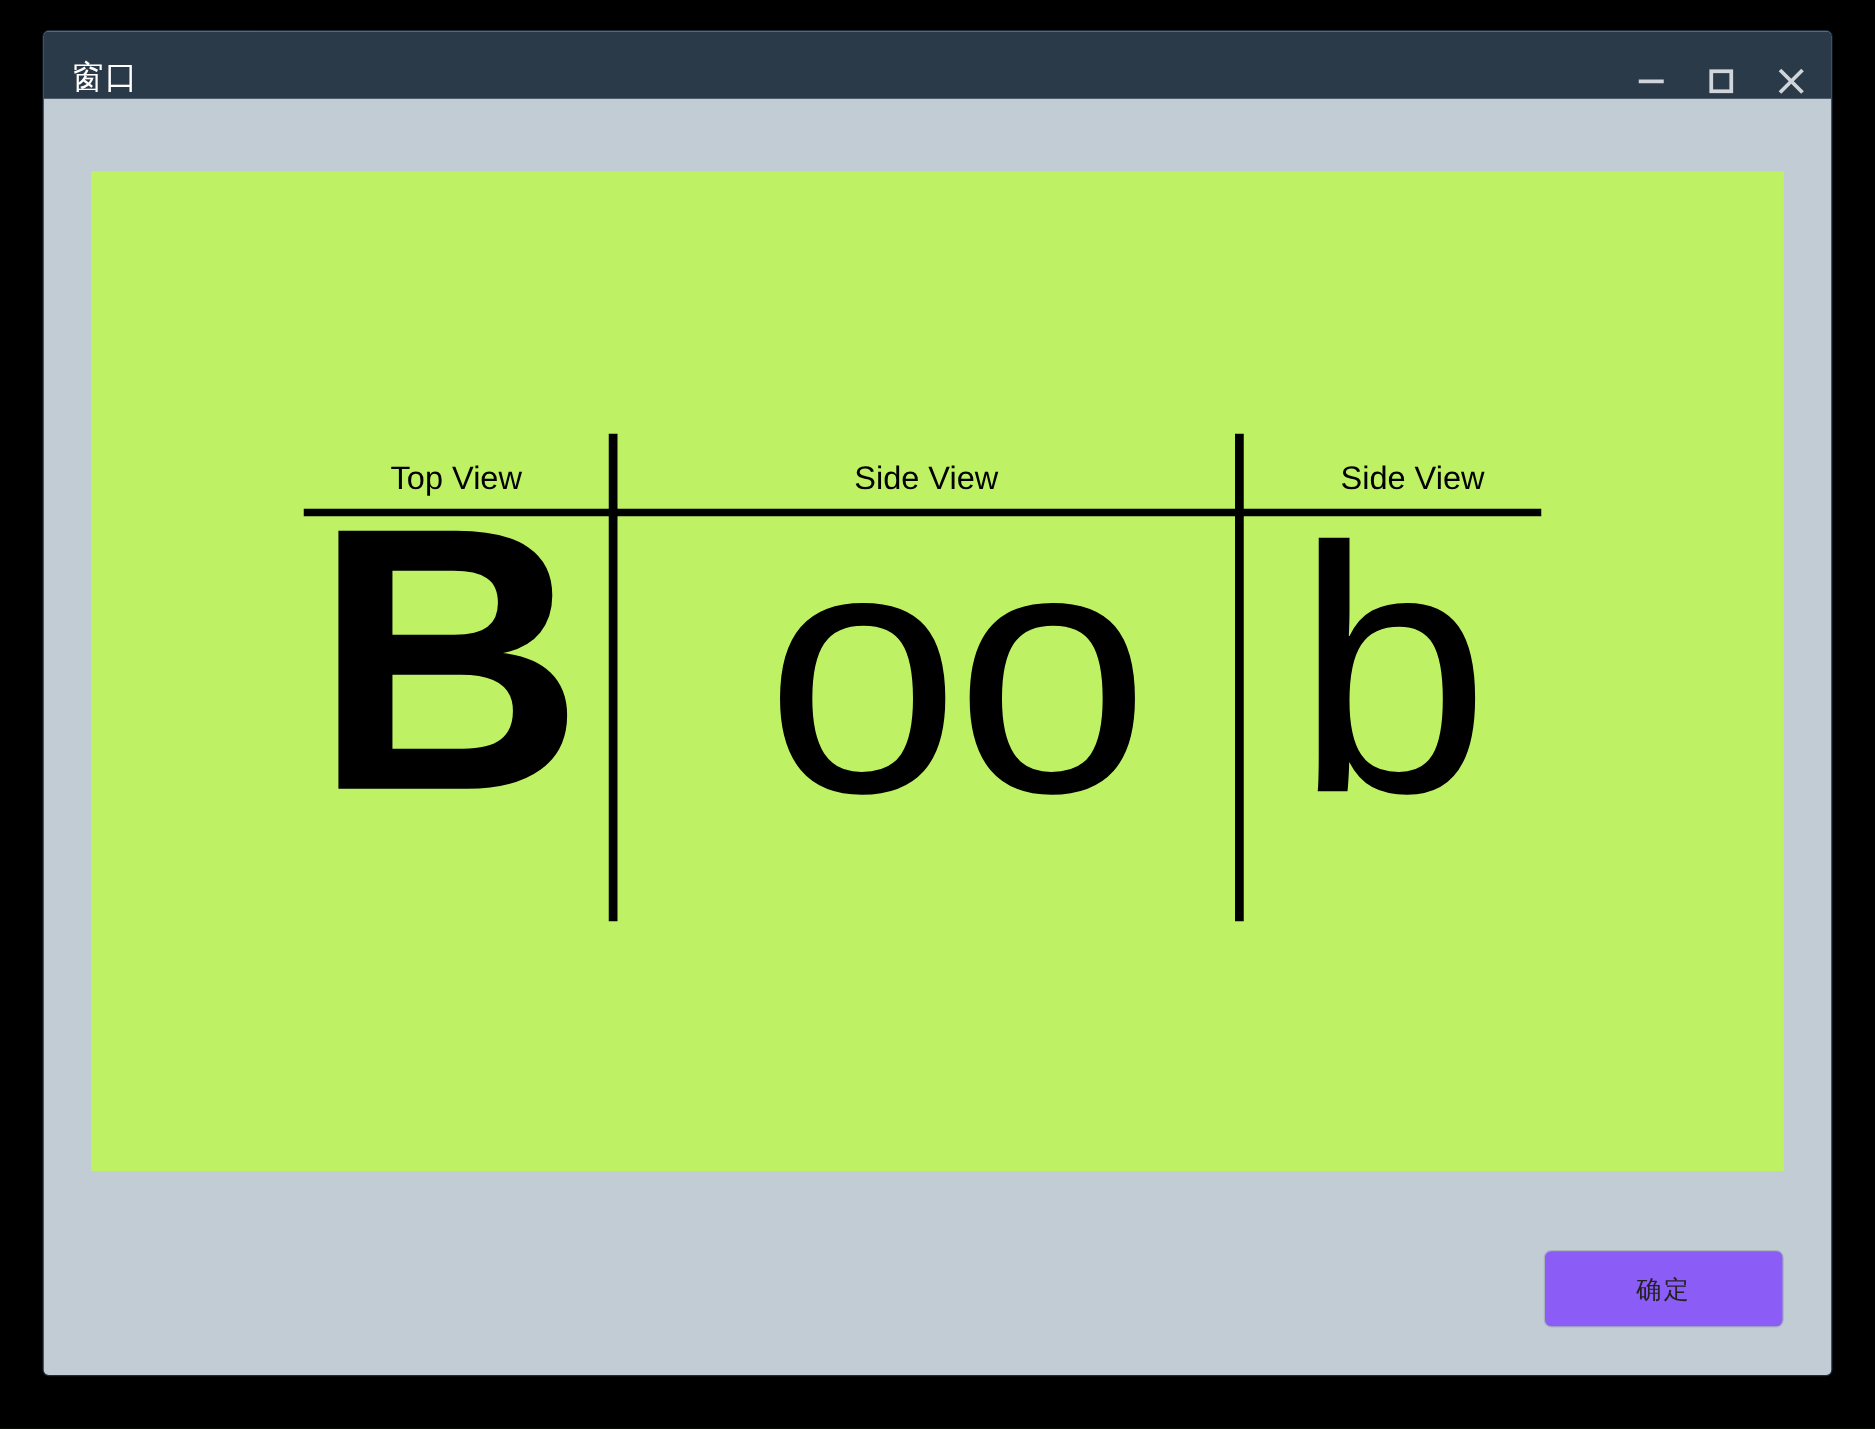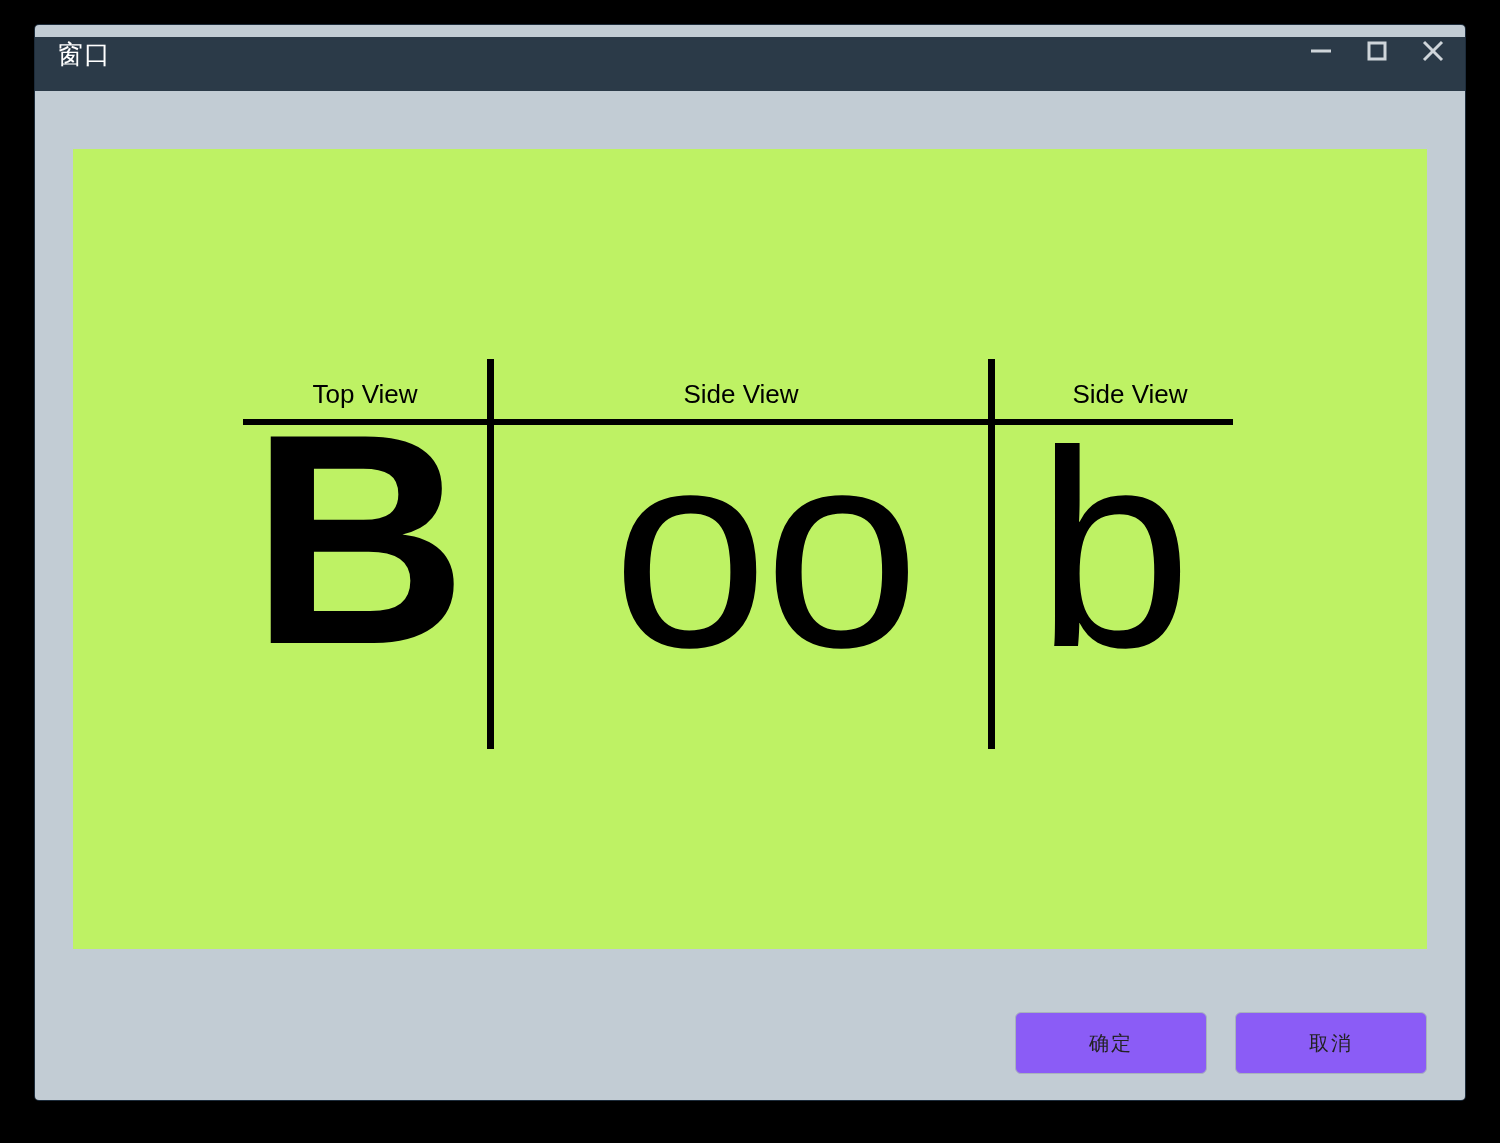--- a/index.html
+++ b/index.html
@@ -19,25 +19,24 @@
     height: 1075px;
     background: #c2ccd4;
     box-shadow: 0 0 0 1px #1d2c3b;
     border-radius: 4px;
     overflow: hidden;
   }
   .titlebar {
     height: 54px;
     background: #2b3a48;
     display: flex;
-    align-items: flex-start;
+    align-items: flex-end;
     justify-content: space-between;
     padding: 0 8px 0 22px;
     color: #fff;
-    margin-top: 12px;
   }
   .titlebar .title {
     font-size: 26px;
     font-weight: 500;
     letter-spacing: 1px;
   }
   .win-controls {
     display: flex;
     gap: 28px;
     align-items: center;
@@ -188,16 +187,15 @@
         </div>
 
         <div class="seg-glyph g1">B</div>
         <div class="seg-glyph g2">oo</div>
         <div class="seg-glyph g3">b</div>
       </div>
     </div>
 
     <div class="button-row">
       <div class="btn">确定</div>
-      <div class="btn">取消</div>
     </div>
   </div>
 </div>
 
 </body></html>

